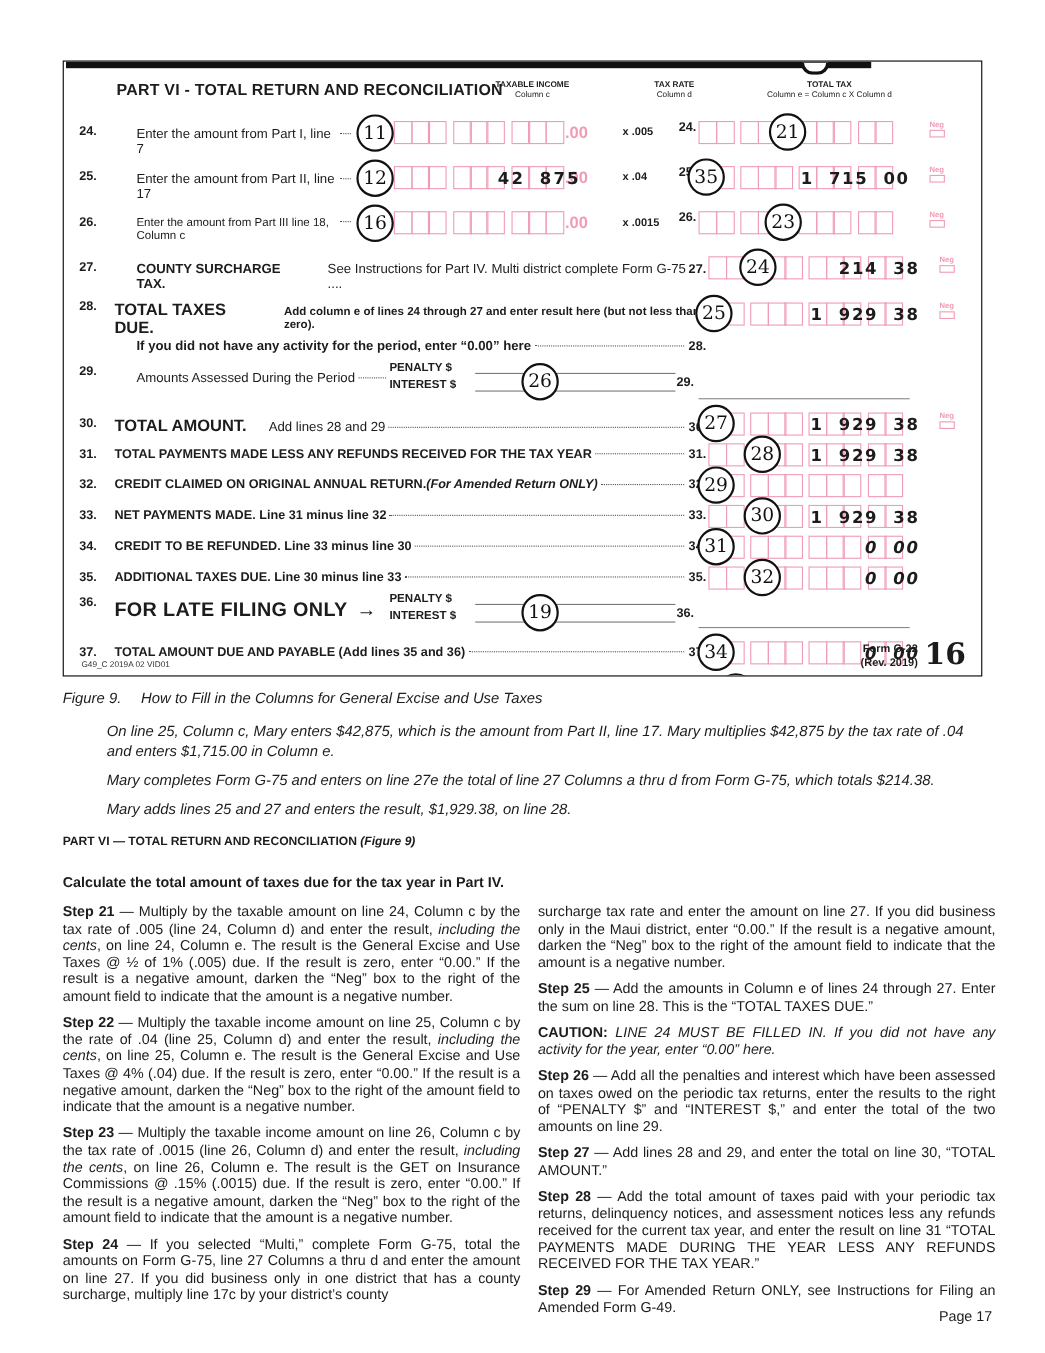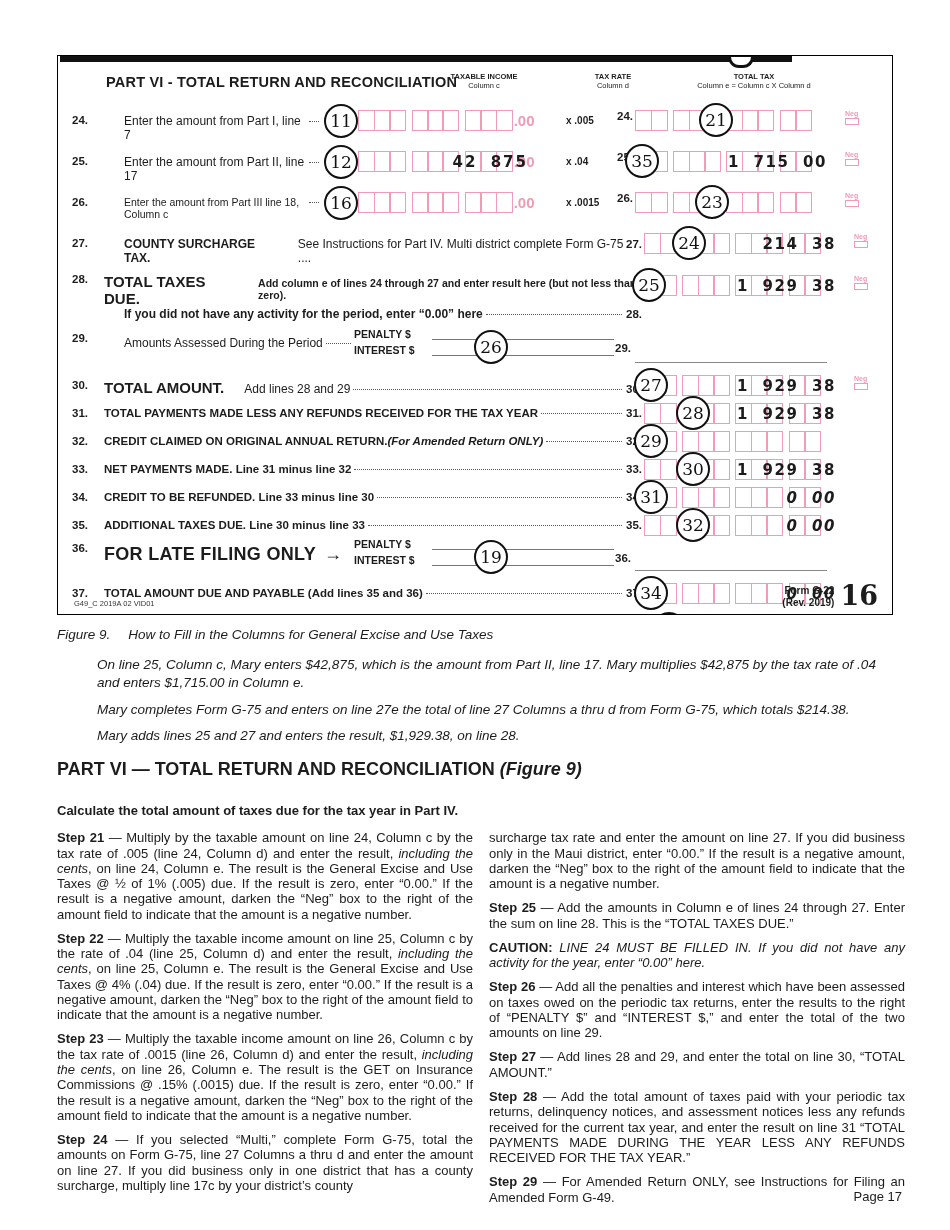--- a/index.html
+++ b/index.html
@@ -79,21 +79,21 @@
   .ffoot-r .fg{font-size:10px;font-weight:bold;text-align:right;line-height:1.15;}
   .ffoot-r .big16{font-family:"DejaVu Serif",serif;font-size:27px;font-weight:bold;line-height:.9;}
 
   
   .figcap{margin:12px 0 14px 0;font-style:italic;font-size:13.5px;}
   .figcap .gap{display:inline-block;width:18px;}
   .examples{margin-left:40px;margin-right:4px;font-style:italic;font-size:13.5px;line-height:1.32;}
   .examples p{margin-bottom:9px;text-align:left;}
 
   
-  .sechead{margin-top:14px;font-size:18px;font-weight:bold;}
+  .sechead{margin-top:14px;font-size:11px;font-weight:bold;}
   .sechead i{font-weight:bold;}
   .subhead{margin-top:23px;font-size:13px;font-weight:bold;}
 
   
   .cols{display:flex;gap:16px;margin-top:12px;}
   .col{width:416px;flex:0 0 416px;font-size:13px;line-height:1.175;text-align:justify;}
   .col p{margin-bottom:9px;}
   .col b{font-weight:bold;}
   .pagenum{position:absolute;right:48px;bottom:26px;font-size:13px;}
 </style>

